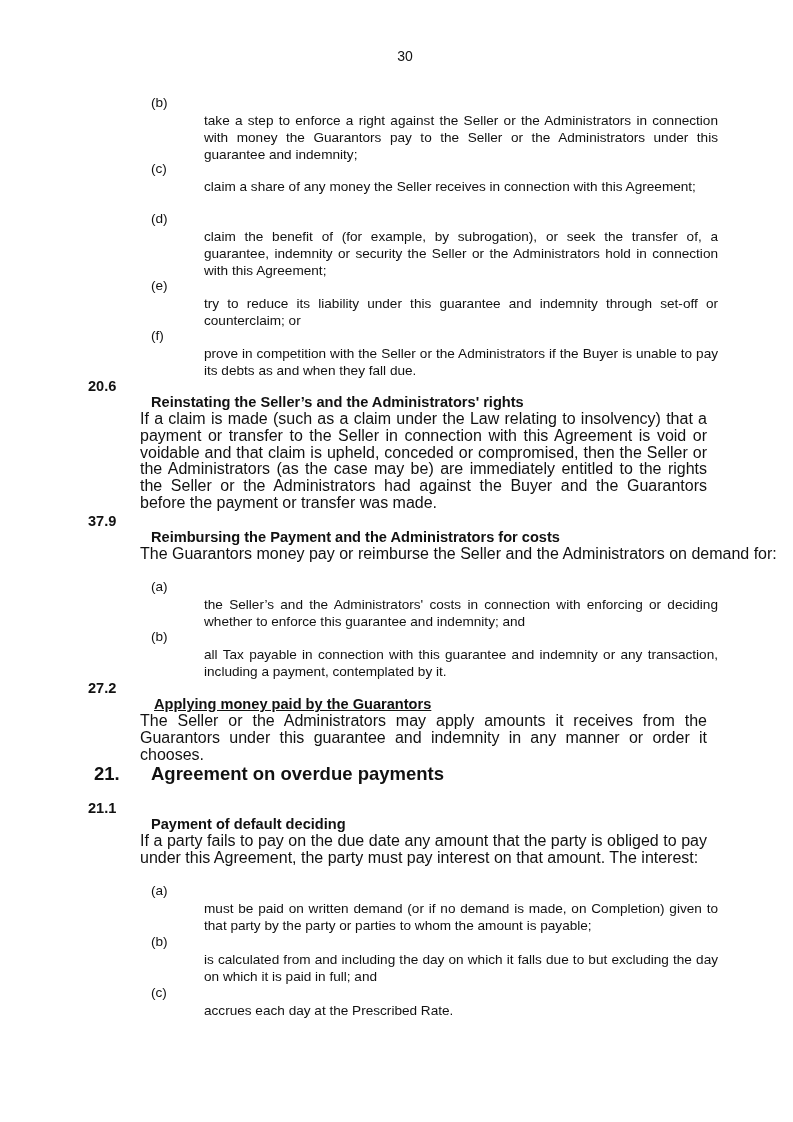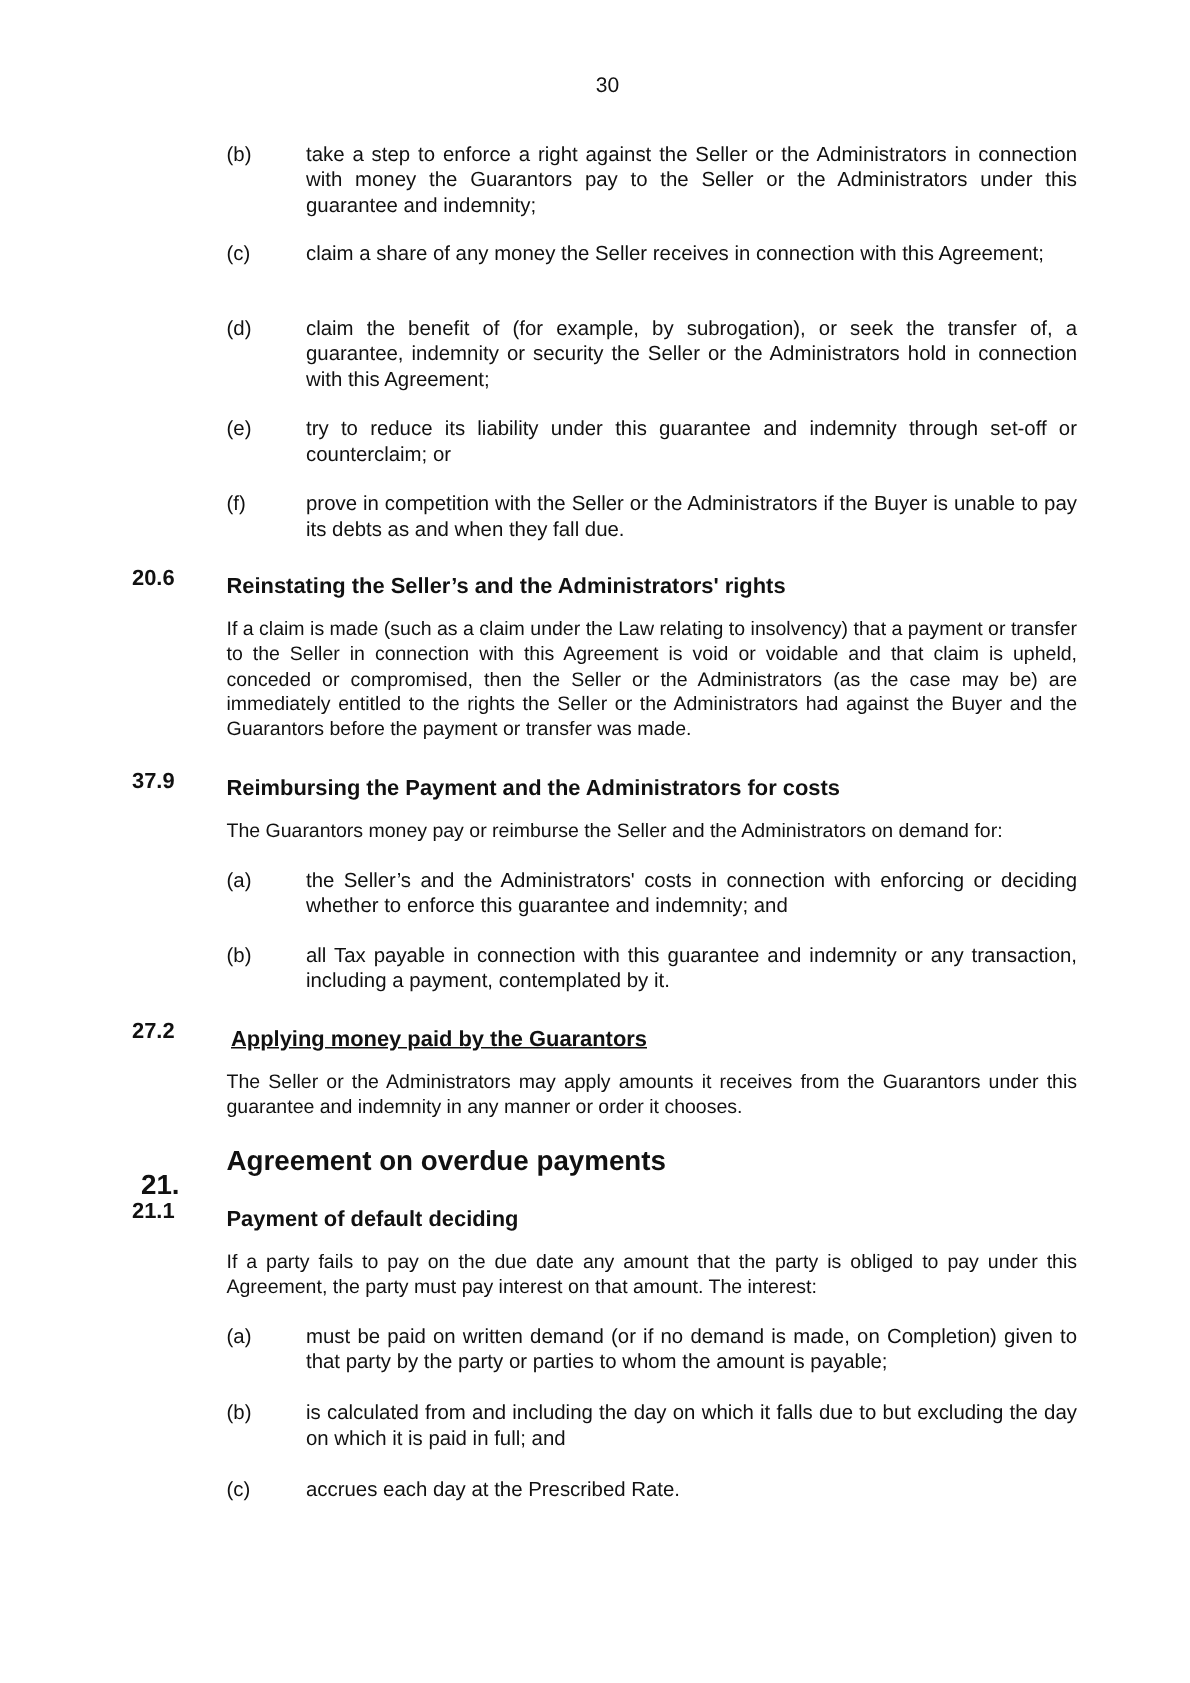--- a/index.html
+++ b/index.html
@@ -1,27 +1,27 @@
 <!DOCTYPE html>
 <html><head>
   <meta charset="utf-8">
   <style>
     html, body { margin: 0; padding: 0; background: #ffffff; }
     body { width: 793px; height: 1122px; position: relative; overflow: hidden;
            font-family: "Liberation Sans", sans-serif; color: #111; }
     .page-num { position: absolute; top: 48px; left: 0; width: 810px; text-align: center; font-size: 14px; }
     .item { position: absolute; left: 151px; width: 567px; font-size: 13.6px; line-height: 16.8px; }
     .item .lbl { position: absolute; left: 0; top: 0; }
-    .item .txt { margin-left: 53px; text-align: justify; }
-    .para { position: absolute; left: 151px; width: 567px; text-align: justify; font-size: 13px; line-height: 16.8px; }
+    .item .txt { margin-left: 53px; text-align: justify; margin-top: 18px; }
+    .para { position: absolute; left: 140px; width: 567px; text-align: justify; font-size: 16px; line-height: 16.8px; }
     .h2 { position: absolute; left: 88px; width: 640px; font-weight: bold; font-size: 14.6px; line-height: 18px; }
     .h2 .num { position: absolute; left: 0; top: 0; }
-    .h2 .ttl { position: absolute; left: 63px; top: 5px; white-space: nowrap; }
+    .h2 .ttl { position: absolute; left: 63px; top: 16px; white-space: nowrap; }
     .h1 { position: absolute; left: 94px; width: 640px; font-weight: bold; font-size: 18.5px; line-height: 22px; }
-    .h1 .num { position: absolute; left: 0; top: 0; margin-top: 16px; }
+    .h1 .num { position: absolute; left: 0; top: 0; }
     .h1 .ttl { position: absolute; left: 57px; top: 0; white-space: nowrap; }
   </style>
 </head>
 <body>
 
 <div class="page-num">30</div>
 
 <div class="item" style="top:95px;">
   <span class="lbl">(b)</span>
   <div class="txt">take a step to enforce a right against the Seller or the Administrators in connection with money the Guarantors pay to the Seller or the Administrators under this guarantee and indemnity;</div>

